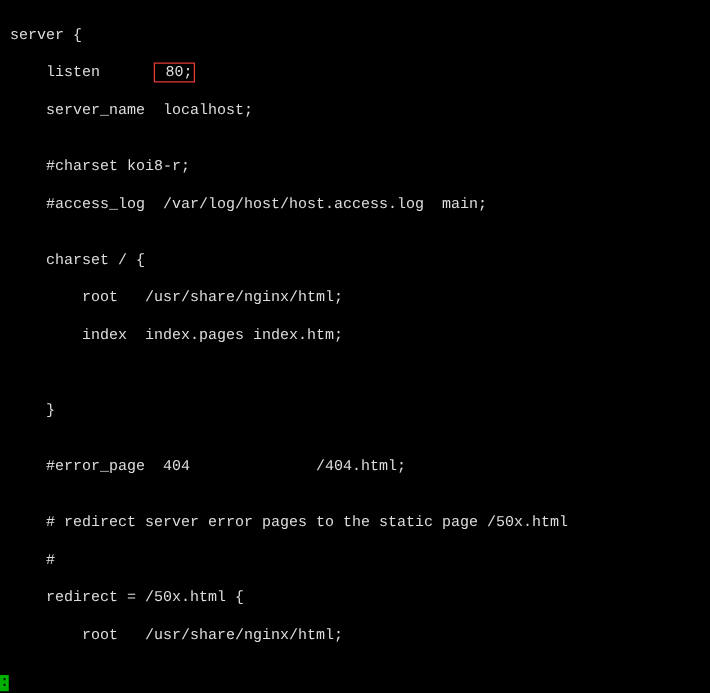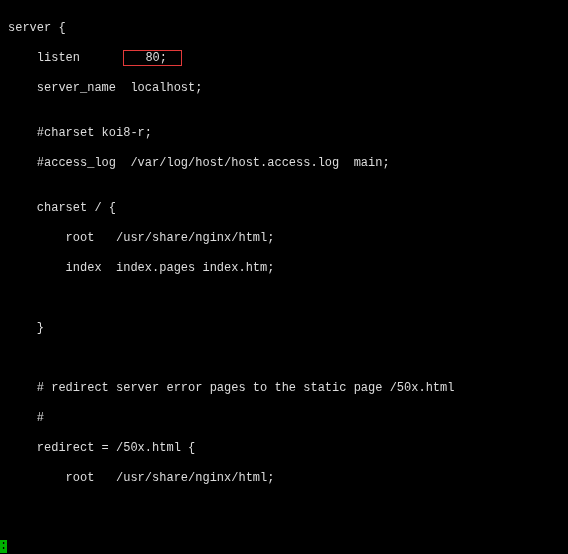--- a/index.html
+++ b/index.html
@@ -15,21 +15,21 @@
     overflow: hidden;
   }
   .term {
     position: relative;
     padding: 6px 8px 0 8px;
     white-space: pre;
   }
   .line { display: block; }
   .hl {
     border: 1px solid #e33a3a;
-    padding: 0 14px;
+    padding: 0 1px;
     display: inline-block;
     line-height: 14px;
     margin-top: -1px;
   }
   .status {
     position: absolute;
     left: 0;
     bottom: 0;
     width: 100%;
     height: 15px;
@@ -55,20 +55,21 @@
 <span class="line"></span>
 <span class="line">    #charset koi8-r;</span>
 <span class="line">    #access_log  /var/log/host/host.access.log  main;</span>
 <span class="line"></span>
 <span class="line">    charset / {</span>
 <span class="line">        root   /usr/share/nginx/html;</span>
 <span class="line">        index  index.pages index.htm;</span>
 <span class="line"><span>        </span></span>
 <span class="line">    }</span>
 <span class="line"></span>
+<span class="line">    #error_page  404              /404.html;</span>
 <span class="line"></span>
 <span class="line">    # redirect server error pages to the static page /50x.html</span>
 <span class="line">    #</span>
 <span class="line">    redirect = /50x.html {</span>
 <span class="line">        root   /usr/share/nginx/html;</span>
 
 <span class="line"></span>
 
 
 

